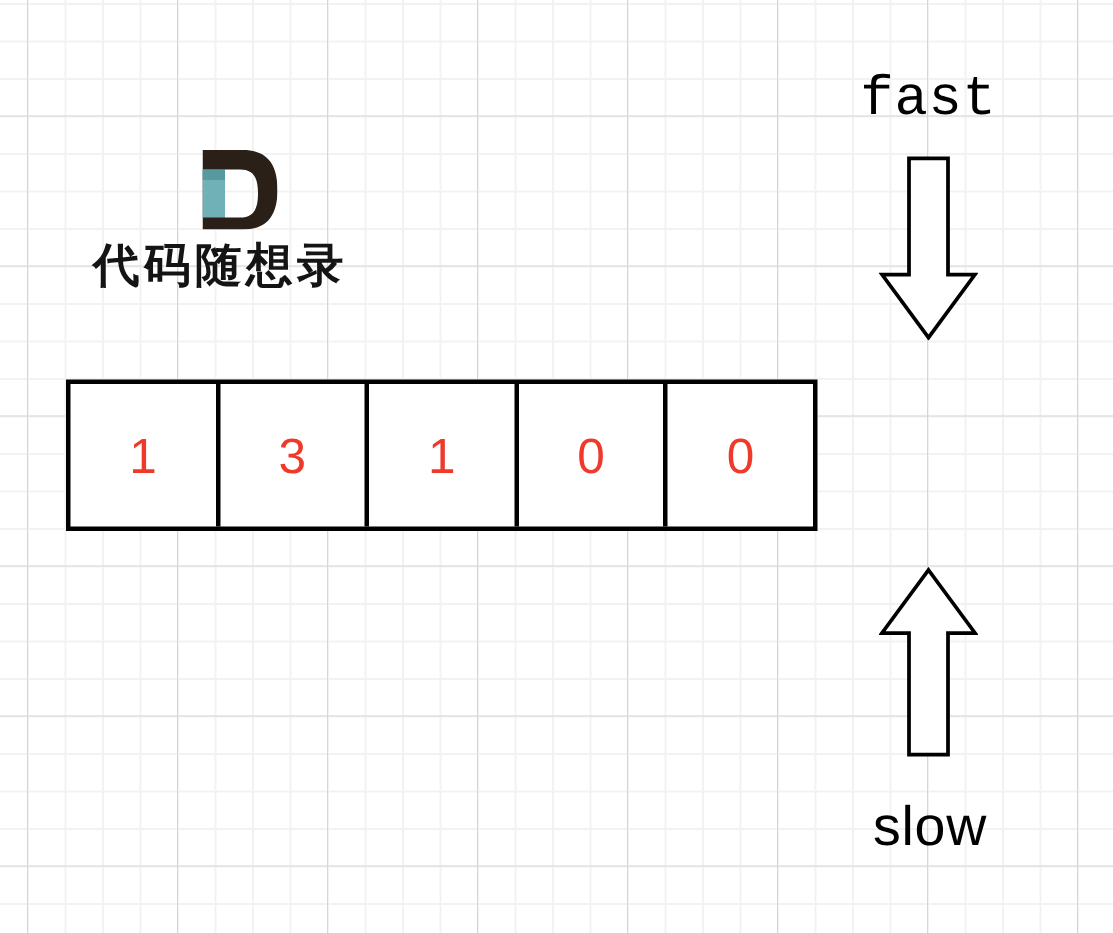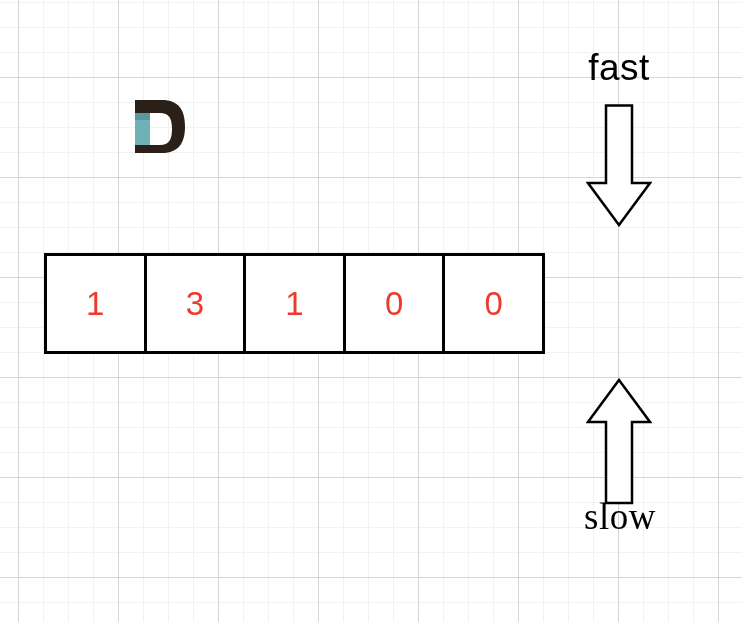--- a/index.html
+++ b/index.html
@@ -69,22 +69,22 @@
 
   
   .ptr-label {
     position: absolute;
     font-size: 37px;
     line-height: 1;
     color: var(--label-color);
     text-align: center;
     letter-spacing: 0.5px;
   }
-  .ptr-label.fast { left: 569px; top: 49px; width: 100px; }
-  .ptr-label.slow { left: 560px; top: 498px; width: 120px; font-family: Liberation Serif, serif; }
+  .ptr-label.fast { left: 569px; top: 49px; width: 100px; font-family: Liberation Mono, monospace; }
+  .ptr-label.slow { left: 560px; top: 532px; width: 120px; }
 
   .arrow { position: absolute; }
   .arrow polygon {
     fill: var(--arrow-fill);
     stroke: var(--arrow-stroke);
     stroke-width: 2.5;
     stroke-linejoin: miter;
   }
   .arrow.fast-arrow { left: 586px; top: 104px; }
   .arrow.slow-arrow { left: 586px; top: 378px; }
@@ -93,20 +93,21 @@
 <body>
 
 <div class="canvas" style="--grid-minor: #f2f2f2; --grid-major: #d6d6d6; --logo-dark: #2b2018; --logo-teal: #6fb1b7; --logo-teal-shade: #58989f; --brand-text-color: #141414; --value-color: #ef392b; --cell-border: #000000; --label-color: #000000; --arrow-fill: #ffffff; --arrow-stroke: #000000;">
 
   <svg class="logo-mark" width="50" height="53" viewBox="0 0 50 53" aria-hidden="true">
     <path class="d-body" fill-rule="evenodd" d="M0,0 H27 C44,0 50,10.5 50,26.5 C50,42.5 44,53 27,53 H0 Z
              M15,13 H25 C34,13 37,18.5 37,29 C37,39.5 34,45 25,45 H15 Z"></path>
     <rect class="d-teal" x="0" y="13" width="15" height="32"></rect>
     <rect class="d-teal-shade" x="0" y="13" width="15" height="7"></rect>
   </svg>
+  <div class="brand">代码随想录</div>
 
   <div class="array">
     <div class="cell">
       <span class="cell-value">1</span>
     </div>
     <div class="cell">
       <span class="cell-value">3</span>
     </div>
     <div class="cell">
       <span class="cell-value">1</span>

